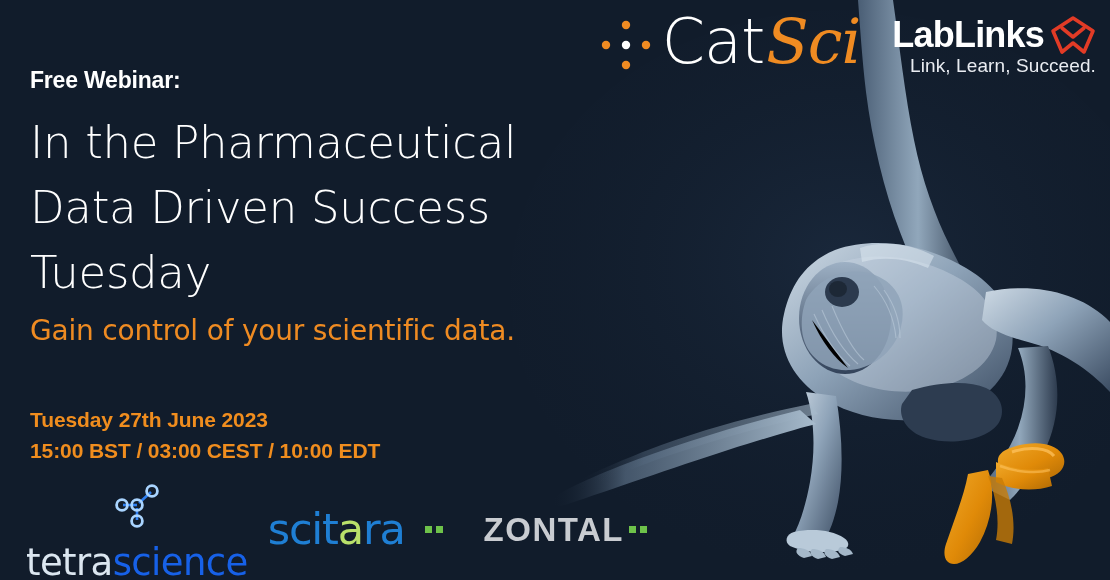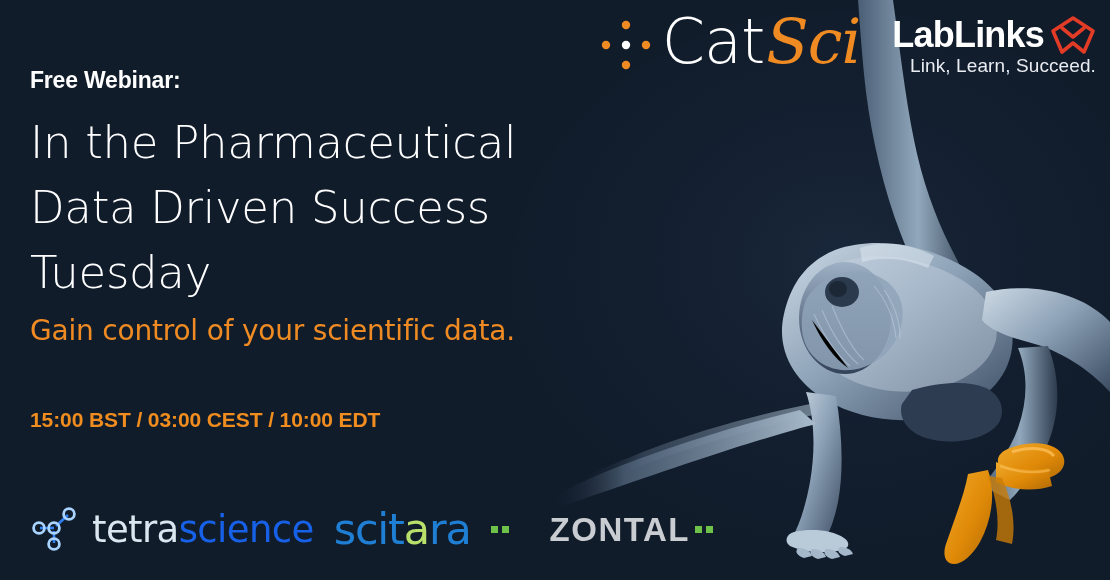--- a/index.html
+++ b/index.html
@@ -143,21 +143,21 @@
   #partners {
     position: absolute;
     left: 26px;
     bottom: 22px;
     display: flex;
     align-items: center;
     gap: 20px;
     height: 58px;
   }
 
-  .tetra-logo { display: flex; align-items: center; gap: 10px; }
+  .tetra-logo { display: flex; align-items: center; gap: 10px; flex-direction: column; }
   .tetra-mark { width: 56px; height: 56px; display: block; }
   .tetra-word {
     font-size: 37px;
     font-weight: 400;
     line-height: 1;
     letter-spacing: -0.6px;
     font-family: "DejaVu Sans", sans-serif;
   }
   .tetra-a { color: #dbe6f0; }
   .tetra-b { color: #1761e8; }
@@ -329,20 +329,21 @@
     <div id="eyebrow">Free Webinar:</div>
     <div id="headline">
       <span class="hl-line">In the Pharmaceutical</span>
       <span class="hl-line">Data Driven Success</span>
       <span class="hl-line">Tuesday</span>
     </div>
     <div id="subhead">Gain control of your scientific data.</div>
   </div>
 
   <div id="datetime">
+    <span>Tuesday 27th June 2023</span>
     <span>15:00 BST / 03:00 CEST / 10:00 EDT</span>
   </div>
 
   <div id="partners">
 
     <div class="tetra-logo">
       <svg class="tetra-mark" viewBox="0 0 56 56" aria-hidden="true">
         <line x1="14" y1="27" x2="28" y2="27" stroke="#2f7ff0" stroke-width="2.6"></line>
         <line x1="30" y1="25" x2="42" y2="14" stroke="#2f7ff0" stroke-width="2.6"></line>
         <line x1="28" y1="30" x2="28" y2="42" stroke="#2f7ff0" stroke-width="2.6"></line>

